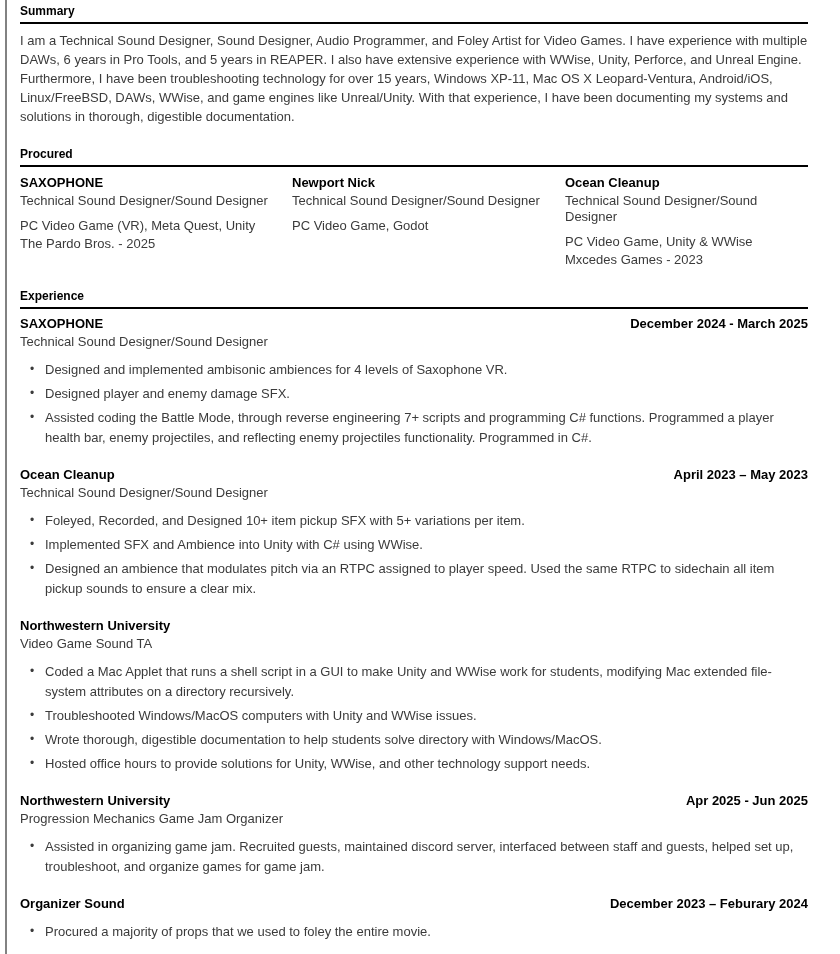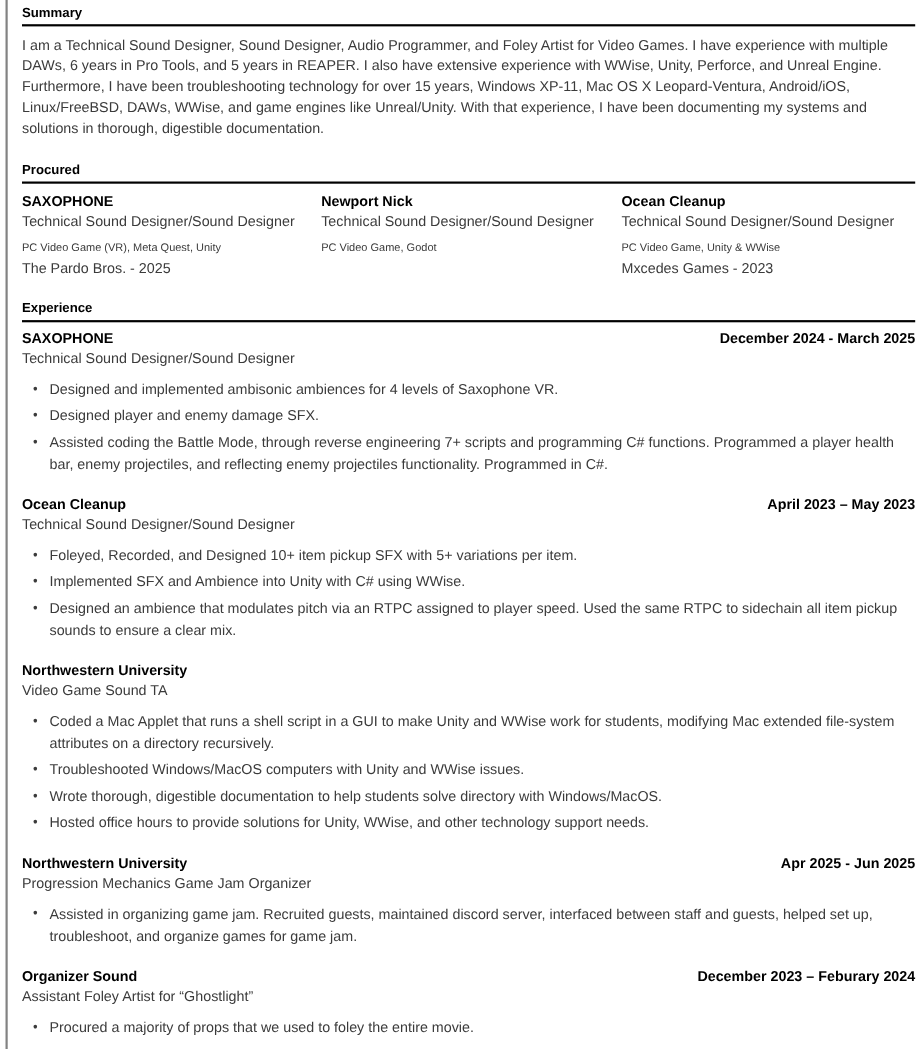--- a/index.html
+++ b/index.html
@@ -9,21 +9,21 @@
     width: 840px;
     height: 954px;
     overflow: hidden;
     font-family: "Liberation Sans", "DejaVu Sans", sans-serif;
   }
   .page {
     position: relative;
     width: 840px;
     height: 824px;
     box-sizing: border-box;
-    padding: 4px 8px 0 20px;
+    padding: 4px 32px 0 20px;
     background: #ffffff;
   }
   .left-edge {
     position: absolute;
     left: 5px;
     top: 0;
     width: 2px;
     height: 954px;
     background: #828282;
   }
@@ -57,21 +57,21 @@
     color: #000000;
     line-height: 16px;
   }
   .proj-role {
     font-size: 13px;
     color: #3b3b3b;
     line-height: 16px;
     margin-top: 2px;
   }
   .proj-platform {
-    font-size: 10px;
+    font-size: 13px;
     color: #3b3b3b;
     line-height: 16px;
     margin-top: 9px;
   }
   .proj-credit {
     font-size: 13px;
     color: #3b3b3b;
     line-height: 16px;
     margin-top: 2px;
   }
@@ -244,21 +244,20 @@
               <span class="bullet-text">Assisted in organizing game jam. Recruited guests, maintained discord server, interfaced between staff and guests, helped set up, troubleshoot, and organize games for game jam.</span>
             </li>
           </ul>
   </div>
 
   <div class="job">
     <div class="job-header">
       <div class="job-title">Organizer Sound</div>
       <div class="job-dates">December 2023 – Feburary 2024</div>
     </div>
-    <div class="job-role">Assistant Foley Artist for “Ghostlight”</div>
     <ul class="bullets">
             <li class="bullet">
               <span class="bullet-dot">•</span>
               <span class="bullet-text">Procured a majority of props that we used to foley the entire movie.</span>
             </li>
           </ul>
   </div>
 </div>
   </section>
 </div>

